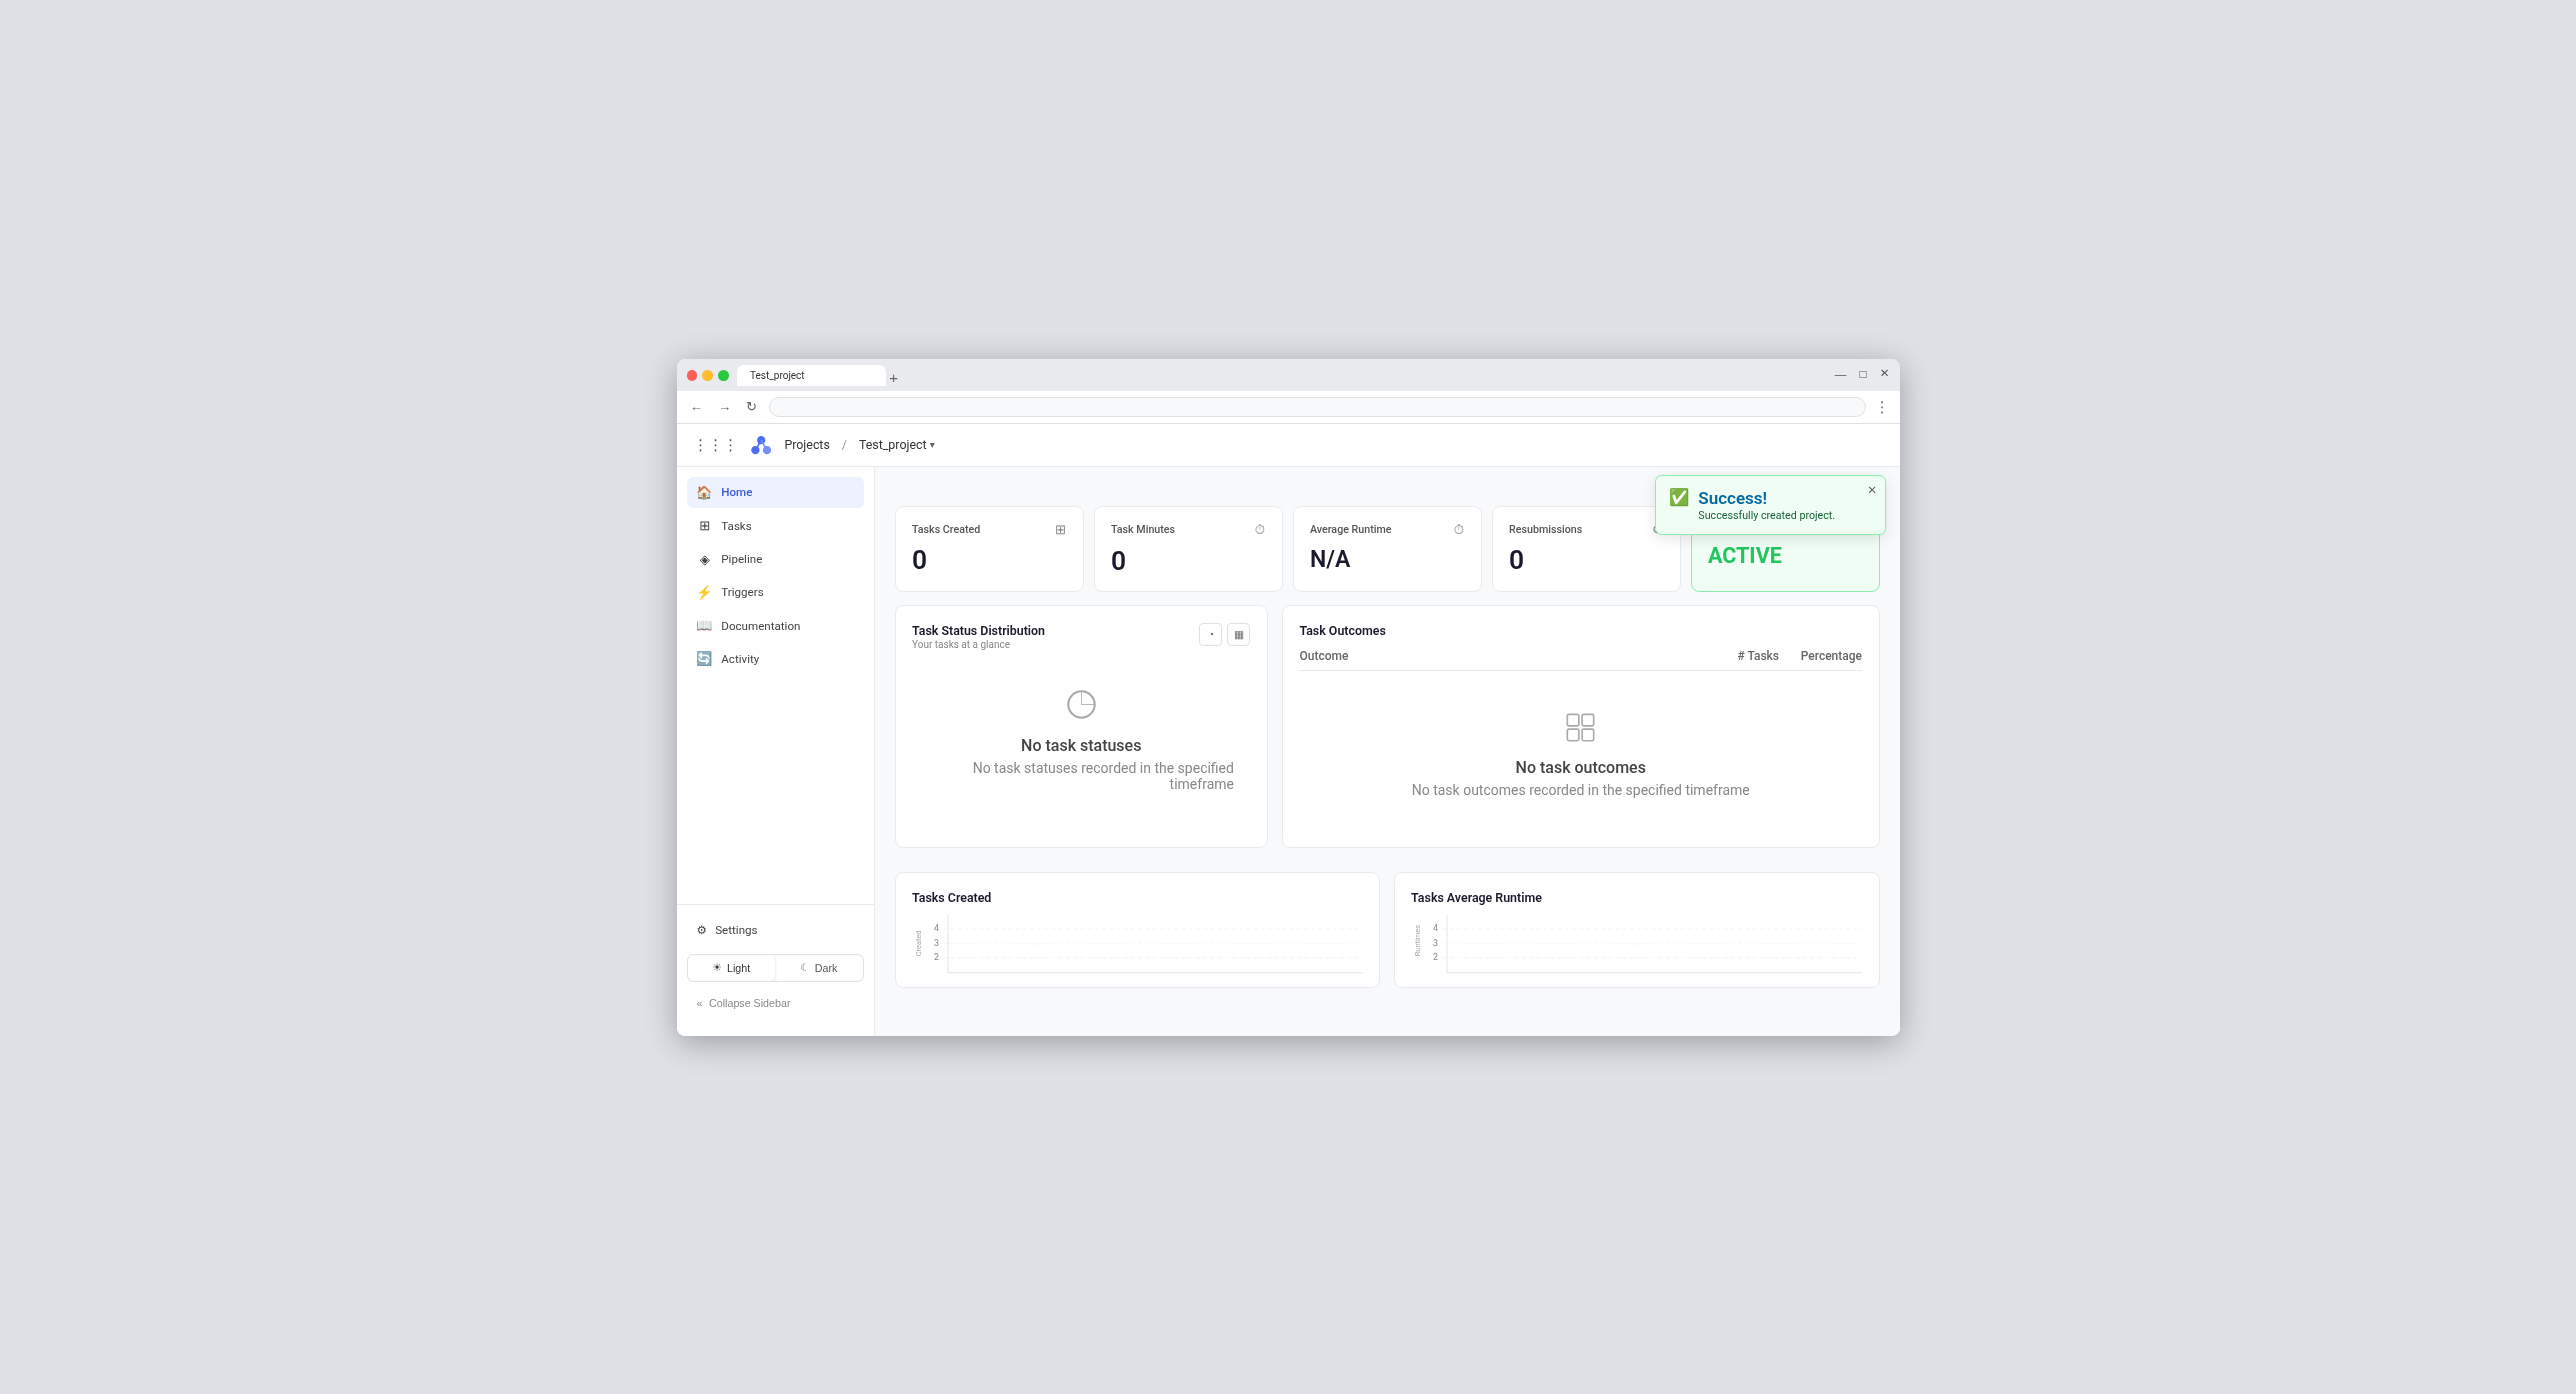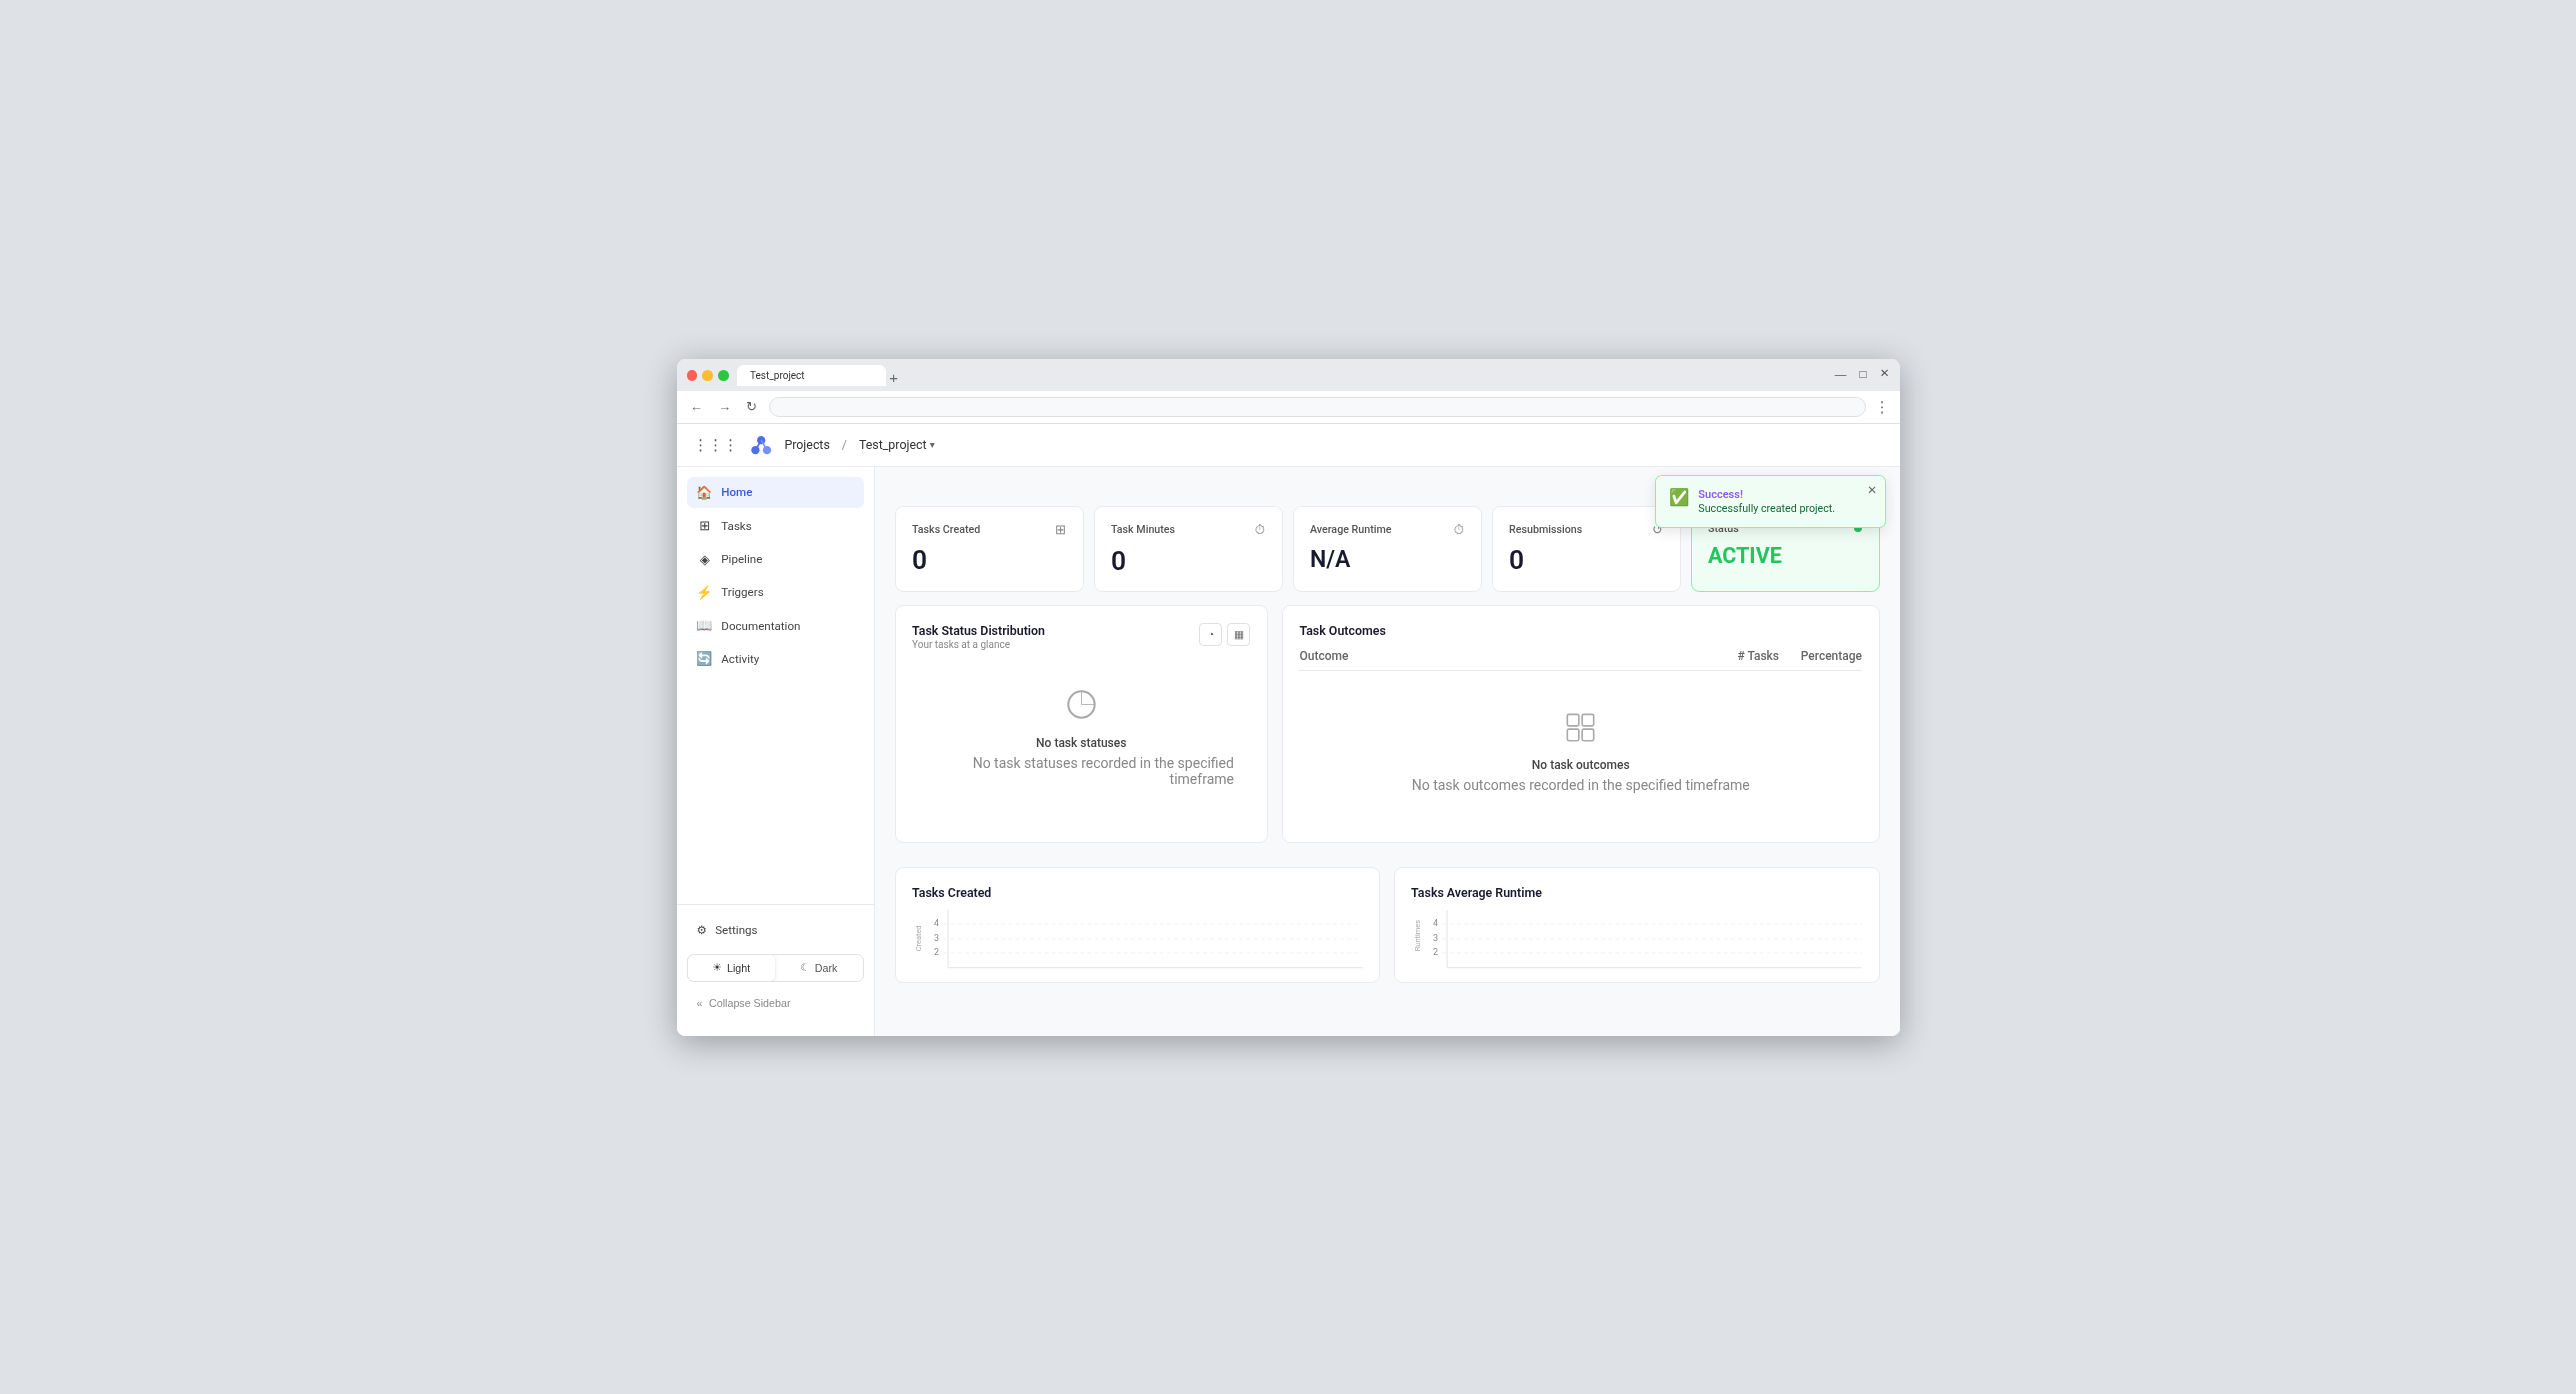--- a/index.html
+++ b/index.html
@@ -277,21 +277,21 @@
       position: absolute;
       top: 6.6px;
       right: 8.3px;
       background: none;
       border: none;
       cursor: pointer;
       font-size: 11.6px;
       color: #666;
     }
     .toast-icon { color: #22c55e; font-size: 16.5px; margin-top: 0.8px; }
-    .toast-title { font-size: 11px; font-weight: 600; color: #8b5cf6; }
+    .toast-title { font-size: 17px; font-weight: 600; color: #0369a1; }
     .toast-msg { font-size: 10.7px; color: #166534; margin-top: 1.7px; }
 
     
     .time-filter {
       display: flex;
       gap: 1.7px;
       margin-bottom: 11.6px;
     }
     .time-btn {
       padding: 5px 13.2px;
@@ -393,21 +393,21 @@
     
     .empty-state {
       display: flex;
       flex-direction: column;
       align-items: center;
       justify-content: center;
       padding: 33px 16.5px;
       color: #888;
     }
     .empty-icon { font-size: 26.4px; margin-bottom: 8.3px; color: #aaa; }
-    .empty-title { font-size: 12px; font-weight: 500; color: #444; margin-bottom: 5px; }
+    .empty-title { font-size: 16px; font-weight: 500; color: #444; margin-bottom: 5px; }
     .empty-msg { font-size: 14px; color: #888; text-align: right; }
 
     
     .bottom-charts-row {
       display: grid;
       grid-template-columns: 1fr 1fr;
       gap: 13.2px;
     }
     .bottom-chart-card {
       background: #fff;

